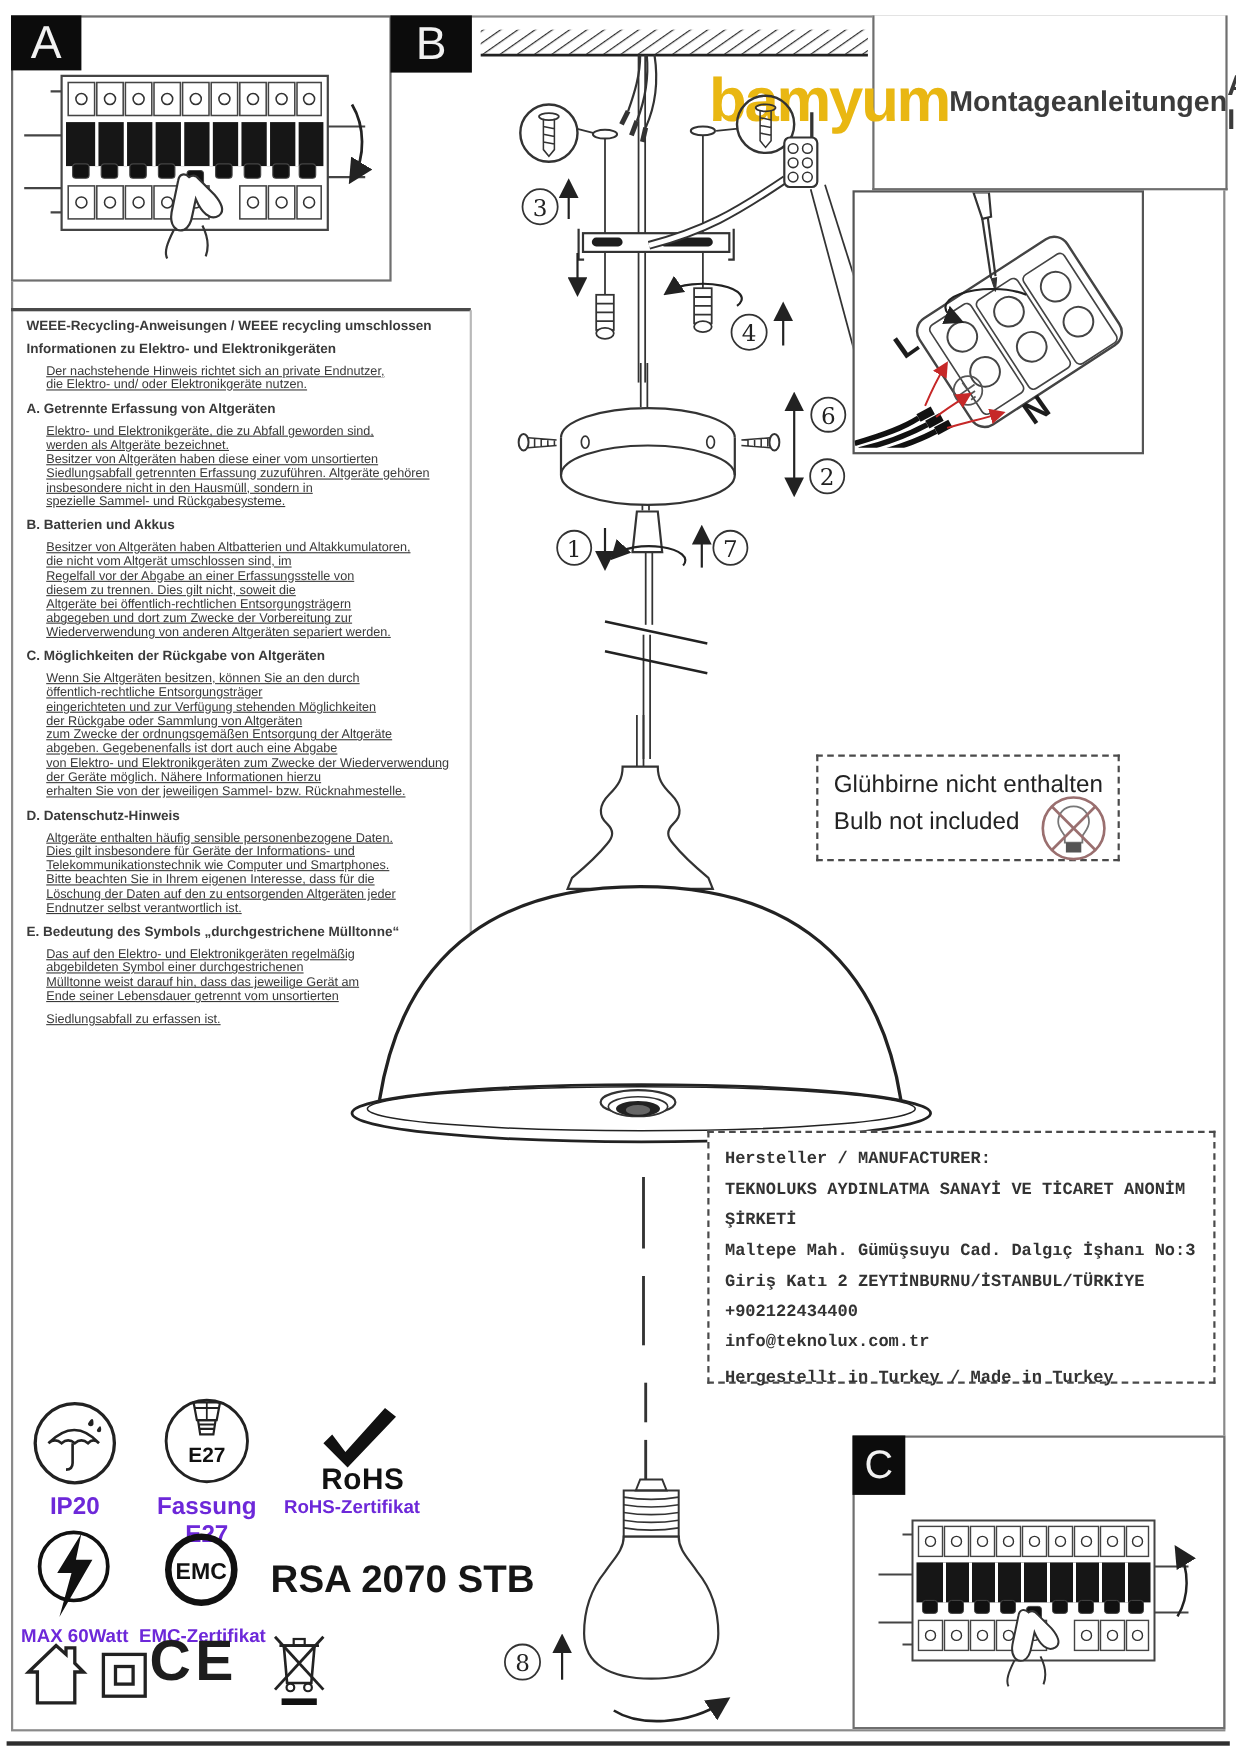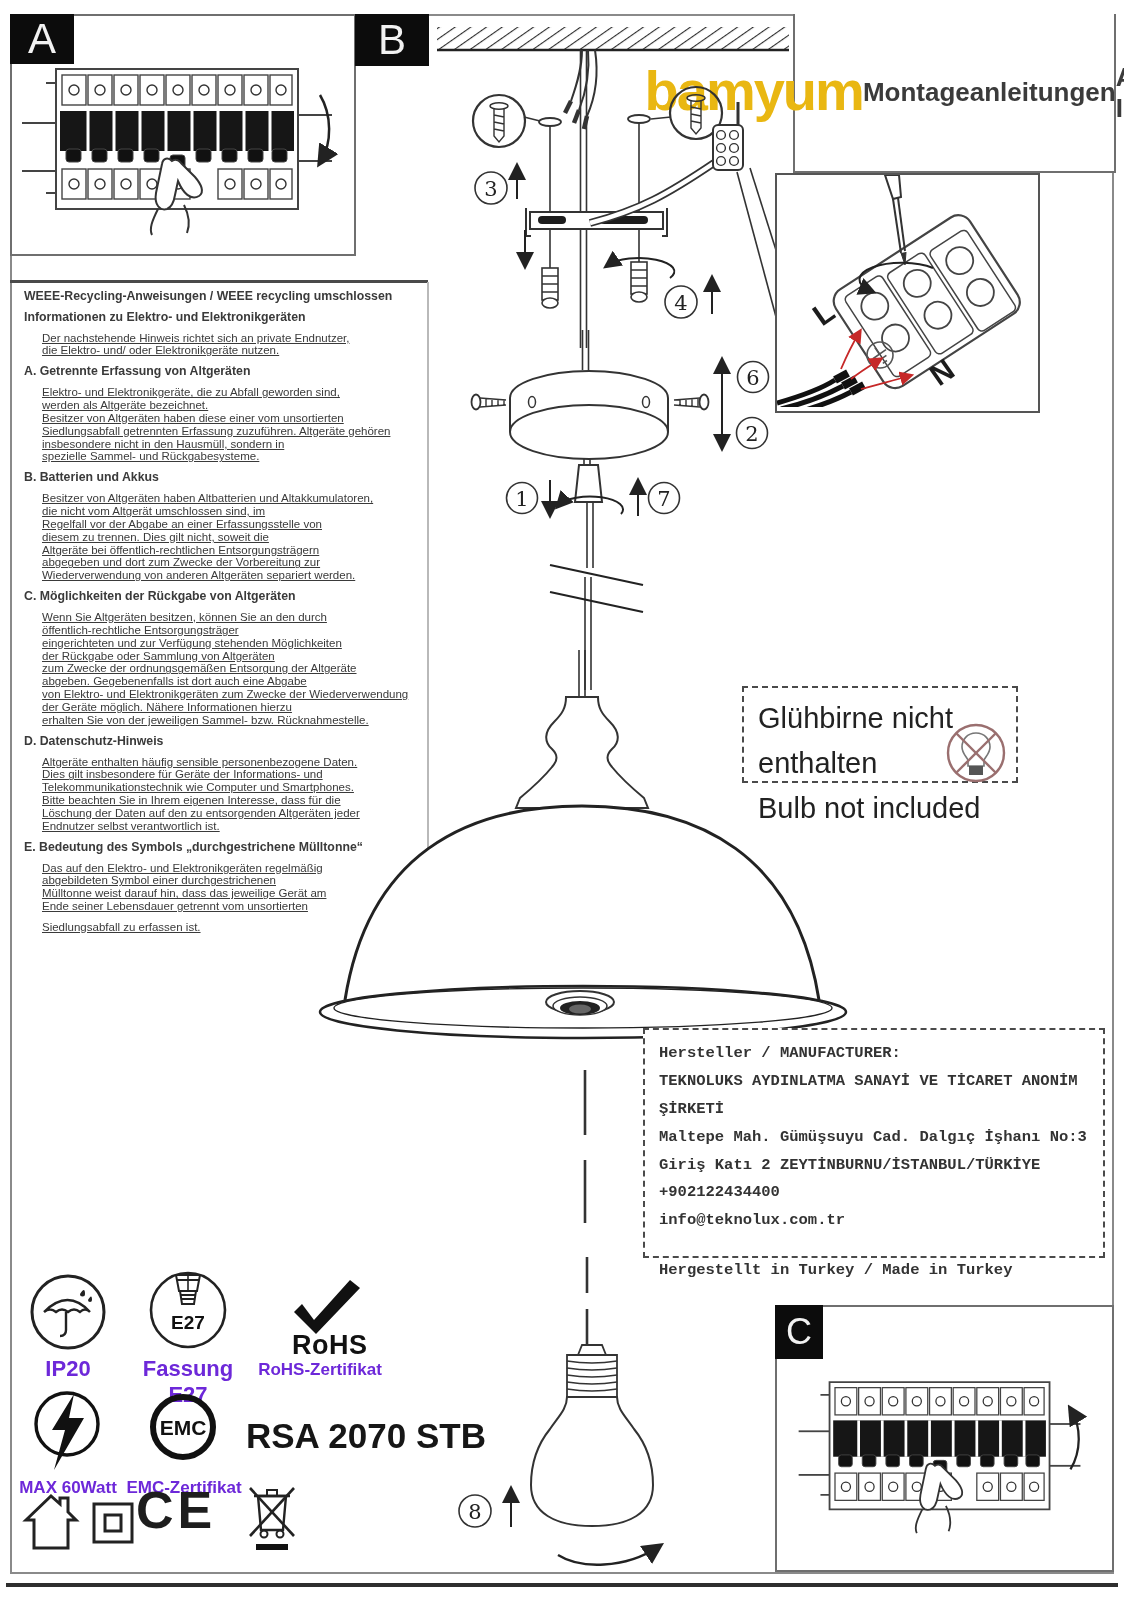--- a/index.html
+++ b/index.html
@@ -25,21 +25,21 @@
        display:flex;flex-direction:row;align-items:center;justify-content:center;background:#fff;}
   #brand{font-size:56px;font-weight:700;letter-spacing:-2px;line-height:1.0;margin-top:-4px;}
   .hdr-t{font-size:26px;font-weight:700;color:#3b3b3b;line-height:1.18;}
   
   .dashed{border:2.5px dashed #4a4a4a;background:#fff;}
   #rsp{left:25px;top:1022px;width:322px;height:224px;padding:12px 0 0 16px;box-sizing:border-box;
        font-size:18.5px;line-height:1.6;color:#2f2f2f;}
   #mfg{left:643px;top:1028px;width:462px;height:230px;padding:10px 0 0 14px;box-sizing:border-box;
        font-size:15.5px;font-weight:700;line-height:1.8;color:#333;font-family:Liberation Mono, monospace;}
   #bulbnote{left:742px;top:686px;width:276px;height:97px;padding:8px 0 0 14px;box-sizing:border-box;
-       font-size:29px;color:#222;line-height:1.55;}
+       font-size:22px;color:#222;line-height:1.55;}
   
   .certlab{font-weight:700;color:#6d28d9;text-align:center;font-size:17px;}
   #model{left:246px;top:1416px;width:240px;font-size:35px;font-weight:700;color:#161616;letter-spacing:0px;}
   #ce-mark{left:136px;top:1480px;font-size:52px;font-weight:700;color:#1d1d1d;letter-spacing:4px;
            font-family:"Liberation Sans",sans-serif;}
   #rohs-word{font-weight:700;font-size:27px;color:#111;letter-spacing:0.5px;text-align:center;}
   svg text{font-family:"DejaVu Serif",serif;}
   svg .lab{font-family:"Liberation Sans",sans-serif;}
 </style>
 </head>
@@ -433,21 +433,21 @@
   </div>
 
 
   <div id="mfg" class="abs dashed">
     <div>Hersteller / MANUFACTURER:</div>
     <div class="pre">TEKNOLUKS AYDINLATMA SANAYİ VE TİCARET ANONİM ŞİRKETİ
 Maltepe Mah. Gümüşsuyu Cad. Dalgıç İşhanı No:3
 Giriş Katı 2 ZEYTİNBURNU/İSTANBUL/TÜRKİYE
 +902122434400
 info@teknolux.com.tr</div>
-    <div style="margin-top:22px">Hergestellt in Turkey / Made in Turkey</div>
+    <div style="margin-top:4px">Hergestellt in Turkey / Made in Turkey</div>
   </div>
 
   <svg class="abs" style="left:28px;top:1272px;" width="80" height="80" viewBox="0 0 80 80">
     <circle cx="40" cy="40" r="36" fill="none" stroke="#222" stroke-width="3"></circle>
     <path d="M16,40 Q40,16 62,40 M16,40 Q22,35 28,40 Q34,35 40,40 Q46,35 52,40 Q57,35 62,40" fill="none" stroke="#222" stroke-width="2.4"></path>
     <path d="M38,40 L38,58 Q38,64 32,64" fill="none" stroke="#222" stroke-width="2.4"></path>
     <path d="M52,22 q5,-8 5,0 a2.5,2.5 0 1 1 -5,0 M60,28 q4,-7 4,0 a2,2 0 1 1 -4,0" fill="#222" stroke="none"></path>
   </svg>
   <div class="abs certlab" style="left:20px;top:1356px;width:96px;font-size:22px;">IP20</div>
 

